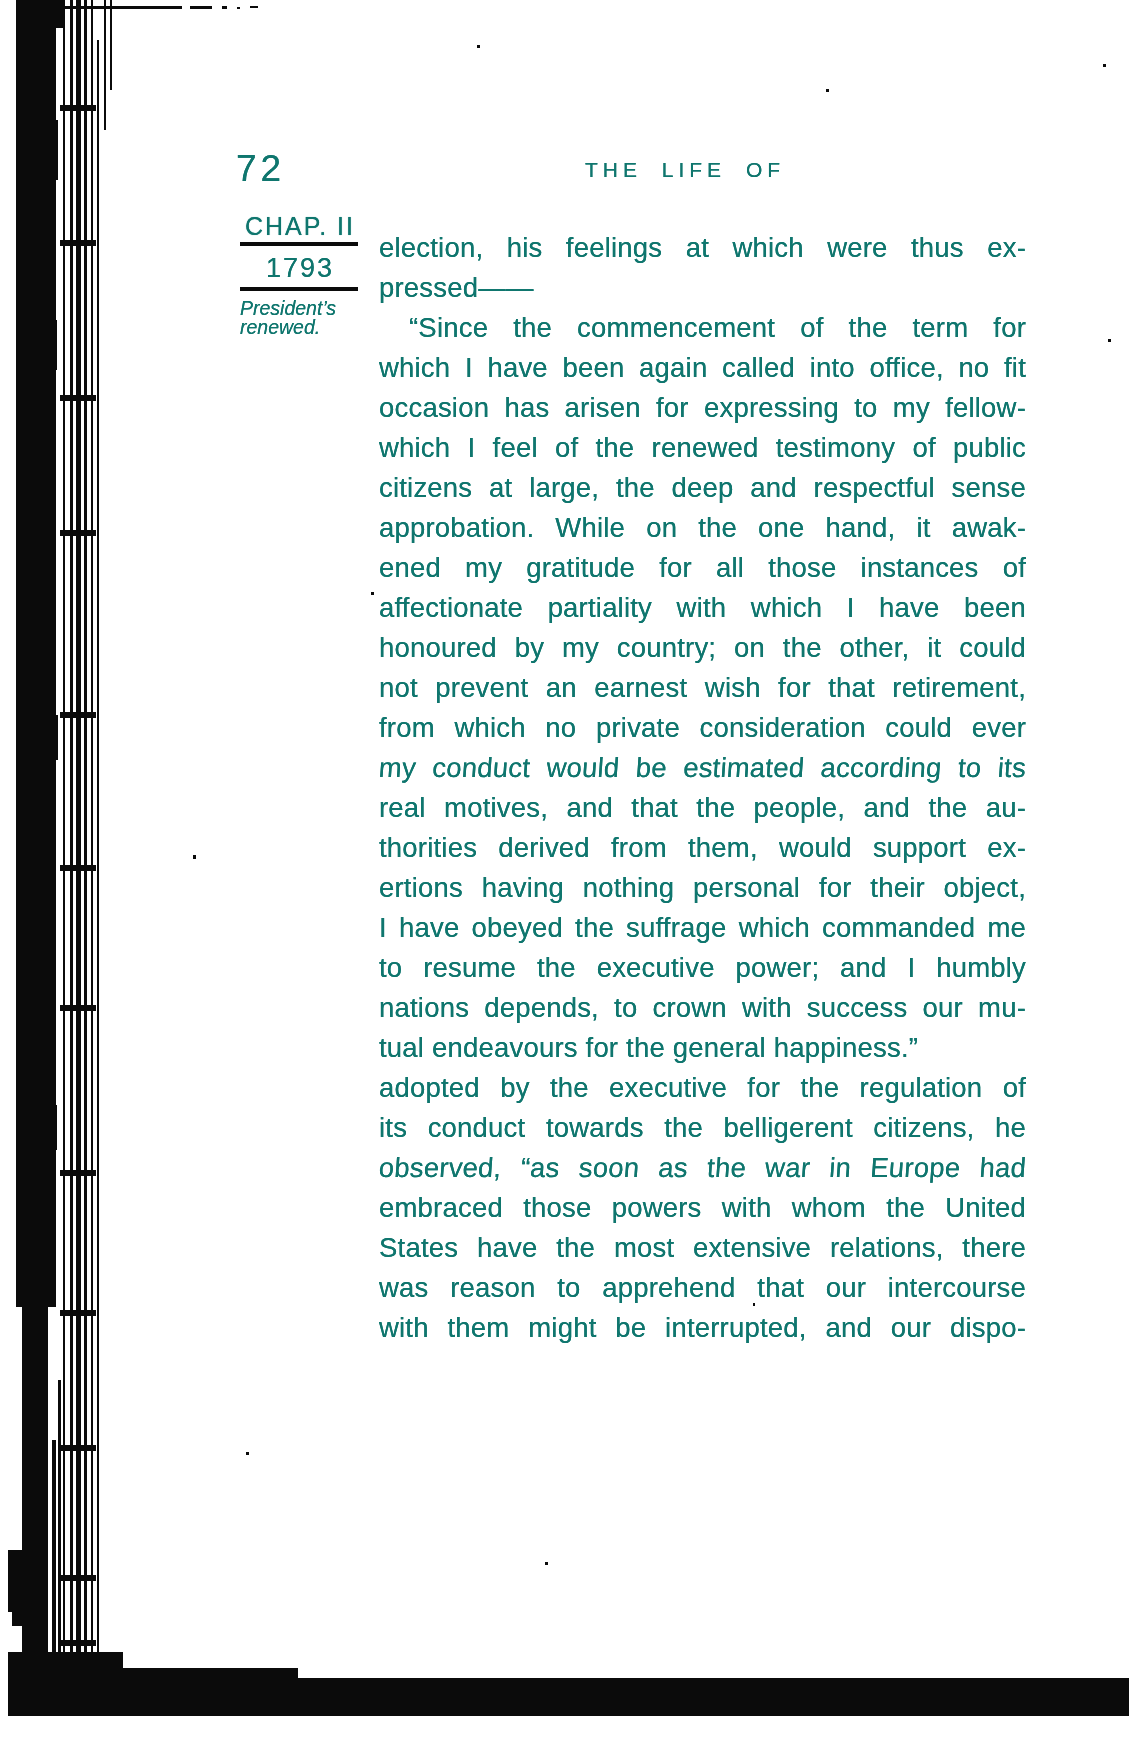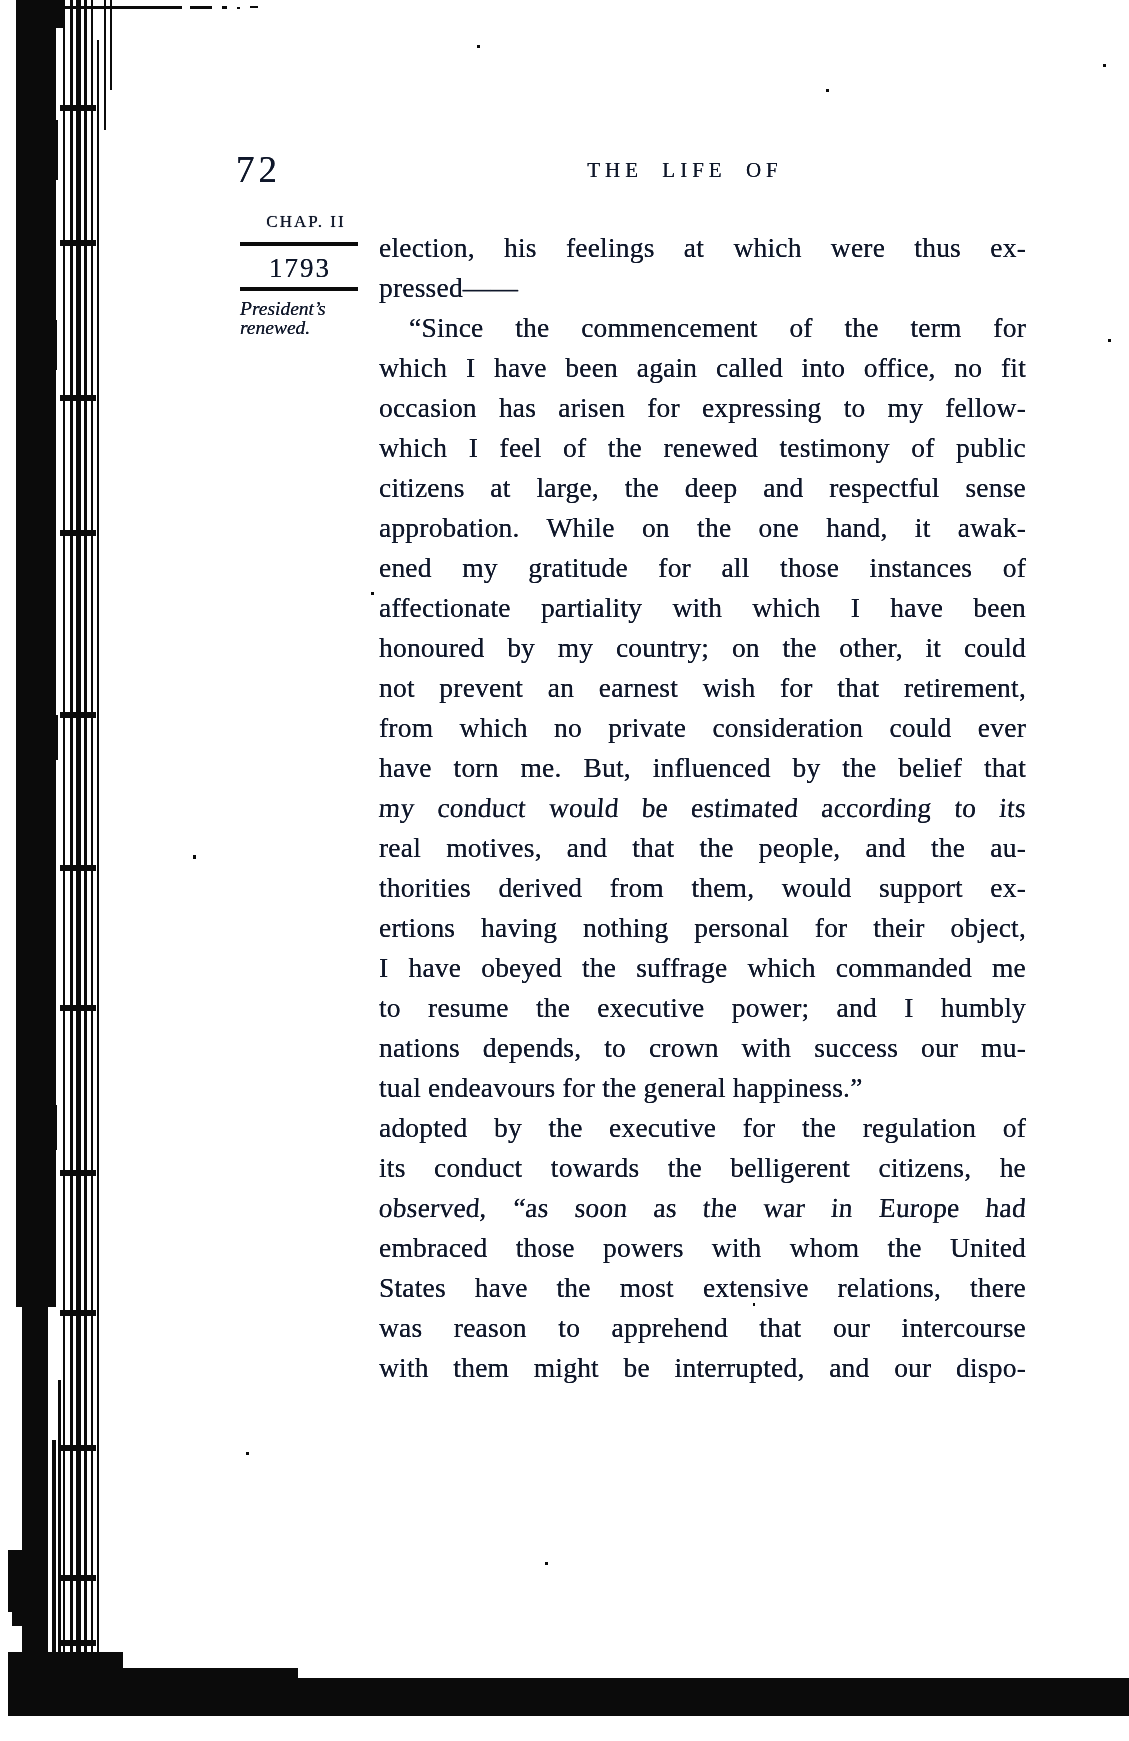--- a/index.html
+++ b/index.html
@@ -1,42 +1,42 @@
 <!DOCTYPE html>
 <html><head>
 <meta charset="utf-8">
 <style>
   html,body{margin:0;padding:0;background:#fff;}
   .page{
     position:relative;
     width:1129px;height:1741px;
     background:#ffffff;
-    color:#0f172a;
-    font-family:Liberation Serif, serif;
+    color:#0f766e;
+    font-family:Liberation Sans, sans-serif;
     overflow:hidden;
   }
   .abs{position:absolute;}
   .ink{position:absolute;background:#0b0b0b;}
   
   #page-number{
     left:236px;top:148px;
     font-size:37px;letter-spacing:4px;
     text-shadow:0 0 0.6px currentColor;
   }
   #running-header{
     left:560px;top:158px;width:250px;
     text-align:center;
     font-size:21px;letter-spacing:5px;word-spacing:9px;
     text-shadow:0 0 0.6px currentColor;
   }
   
   #chapter-heading{
-    left:244px;top:212px;width:124px;
+    left:238px;top:212px;width:124px;
     text-align:center;
-    font-size:17px;letter-spacing:2px;
+    font-size:25px;letter-spacing:2px;
     text-shadow:0 0 0.7px currentColor;
   }
   #margin-rule-1{left:240px;top:242px;width:118px;height:4px;}
   #margin-rule-2{left:240px;top:287px;width:118px;height:4px;}
   #margin-year{
     left:238px;top:253px;width:124px;
     text-align:center;
     font-size:27px;letter-spacing:2px;
     text-shadow:0 0 0.6px currentColor;
   }
@@ -141,21 +141,20 @@
       <div class="line">which I have been again called into office, no fit</div>
       <div class="line">occasion has arisen for expressing to my fellow-</div>
       <div class="line">which I feel of the renewed testimony of public</div>
       <div class="line">citizens at large, the deep and respectful sense</div>
       <div class="line">approbation. While on the one hand, it awak-</div>
       <div class="line">ened my gratitude for all those instances of</div>
       <div class="line">affectionate partiality with which I have been</div>
       <div class="line">honoured by my country; on the other, it could</div>
       <div class="line">not prevent an earnest wish for that retirement,</div>
       <div class="line">from which no private consideration could ever</div>
-      <div class="line">have torn me. But, influenced by the belief that</div>
       <div class="line slant">my conduct would be estimated according to its</div>
       <div class="line">real motives, and that the people, and the au-</div>
       <div class="line">thorities derived from them, would support ex-</div>
       <div class="line">ertions having nothing personal for their object,</div>
       <div class="line">I have obeyed the suffrage which commanded me</div>
       <div class="line">to resume the executive power; and I humbly</div>
       <div class="line">nations depends, to crown with success our mu-</div>
       <div class="line last">tual endeavours for the general happiness.”</div>
       <div class="line">adopted by the executive for the regulation of</div>
       <div class="line">its conduct towards the belligerent citizens, he</div>

